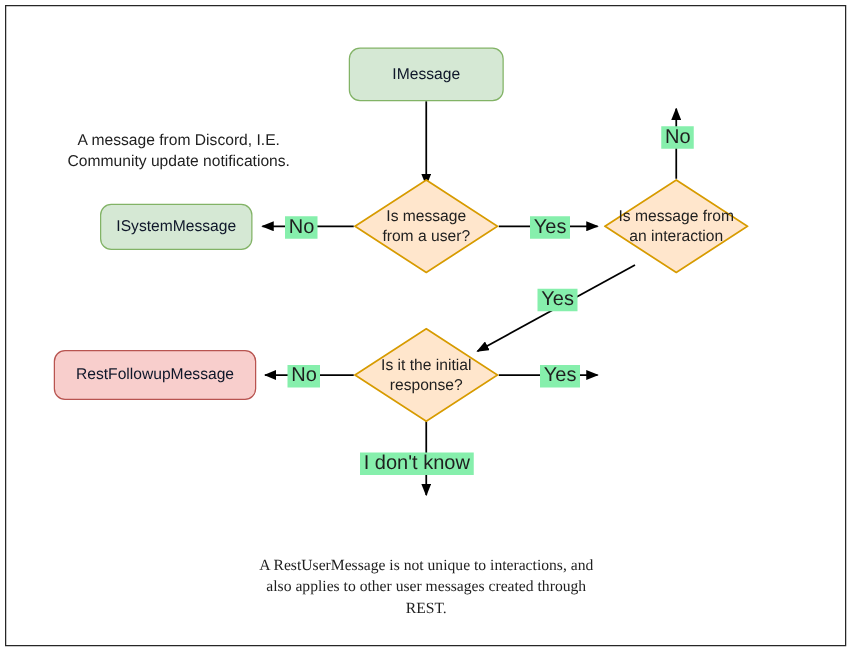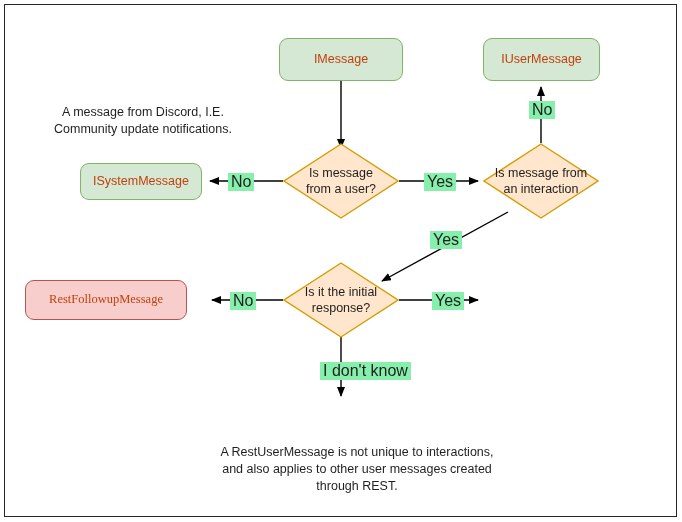--- a/index.html
+++ b/index.html
@@ -34,21 +34,21 @@
     pointer-events: none;
   }
   .node {
     position: absolute;
     box-sizing: border-box;
     display: flex;
     align-items: center;
     justify-content: center;
     text-align: center;
     font-size: 12.5px;
-    color: #c2410c;
+    color: #0f172a;
     line-height: 1.25;
   }
   .rect {
     border-radius: 9px;
     border: 1.3px solid #82b366;
     background: #d5e8d4;
   }
   .rect.green {
     border-color: #82b366;
     background: #d5e8d4;
@@ -126,29 +126,26 @@
 
     <line x1="399" y1="300" x2="478" y2="300" stroke="#000000" stroke-width="1.4" marker-end="url(#arrow)"></line>
 
     <line x1="341" y1="337" x2="341" y2="396" stroke="#000000" stroke-width="1.4" marker-end="url(#arrow)"></line>
   </svg>
 
   <div class="node rect green" style="left:279px; top:38px; width:124px; height:43px;">
     <span>IMessage</span>
   </div>
 
-  <div class="node rect green" style="left:483px; top:38px; width:117px; height:43px;">
-    <span>IUserMessage</span>
-  </div>
 
   <div class="node rect green" style="left:80px; top:163px; width:122px; height:37px;">
     <span>ISystemMessage</span>
   </div>
 
-  <div class="node rect pink" style="left:25px; top:280px; width:162px; height:40px;font-family:Liberation Serif, serif;">
+  <div class="node rect pink" style="left:43px; top:280px; width:162px; height:40px;">
     <span>RestFollowupMessage</span>
   </div>
 
 
 
   <div class="diamond-wrap" style="left:483px; top:143px; width:116px; height:76px;">
     <svg width="116" height="76" viewBox="0 0 116 76">
       <polygon points="58,1 115,38 58,75 1,38" fill="#ffe6cc" stroke="#d79b00" stroke-width="1.4"></polygon>
     </svg>
     <div class="diamond-label" style="padding:0 7px;">Is message from an interaction</div>
@@ -173,19 +170,19 @@
   <div class="edge-label" style="left:424px; top:173px;">Yes</div>
 
   <div class="edge-label" style="left:529px; top:101px;">No</div>
 
   <div class="edge-label" style="left:430px; top:231px;">Yes</div>
 
   <div class="edge-label" style="left:230px; top:292px;">No</div>
 
   <div class="edge-label" style="left:432px; top:292px;">Yes</div>
 
-  <div class="edge-label" style="left:320px; top:362px;">I don't know</div>
+  <div class="edge-label" style="left:288px; top:362px;">I don't know</div>
 
   <div class="note" style="left:52px; top:104px; width:182px;">A message from Discord, I.E. Community update notifications.</div>
 
-  <div class="note" style="left:212px; top:444px; width:290px;">A RestUserMessage is not unique to interactions, and also applies to other user messages created through REST.</div>
+  <div class="note" style="left:196px; top:444px; width:290px;font-family:Liberation Serif, serif;">A RestUserMessage is not unique to interactions, and also applies to other user messages created through REST.</div>
 
 </div>
 
 </body></html>

